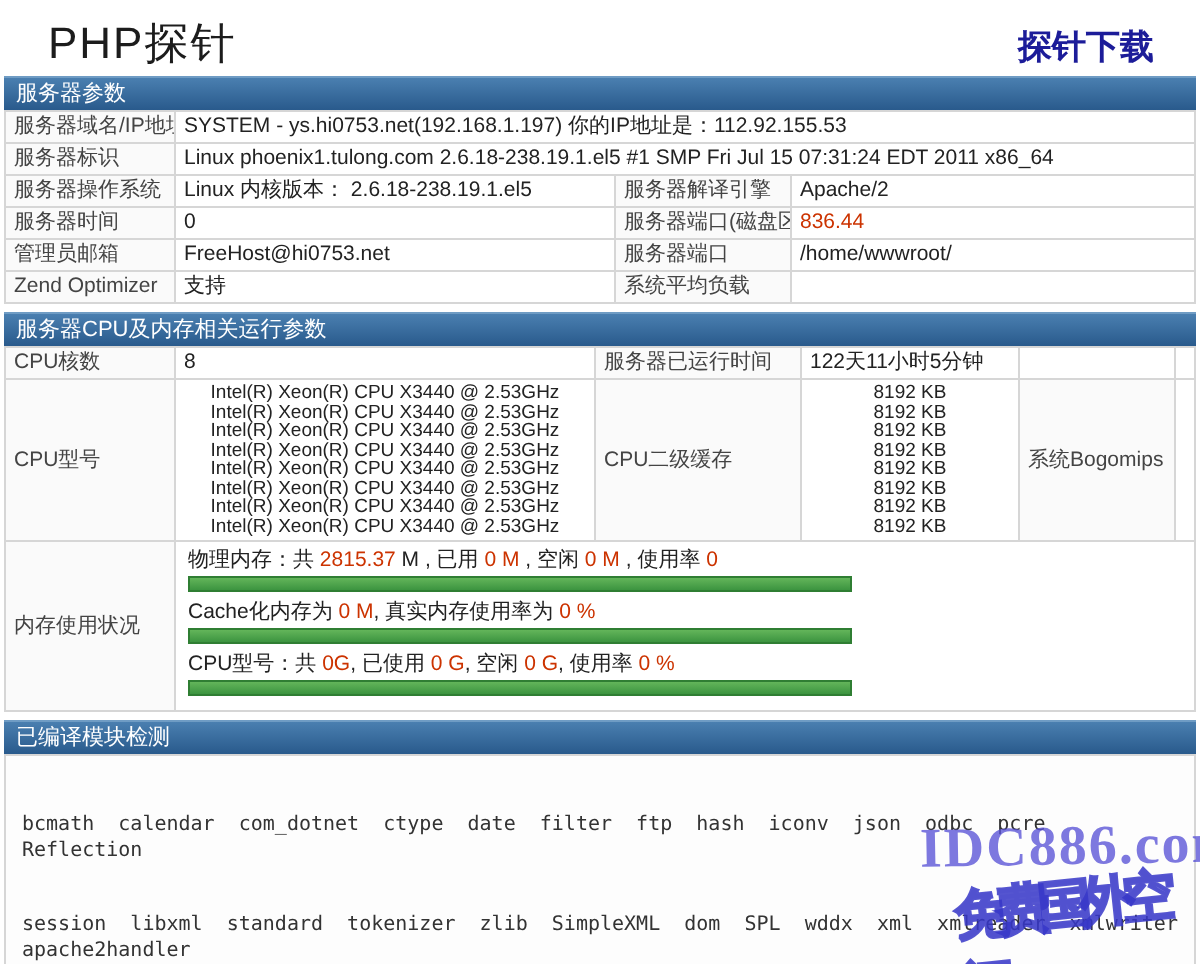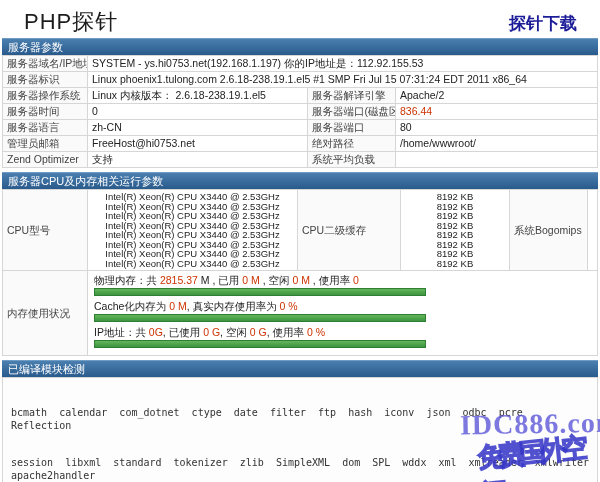--- a/index.html
+++ b/index.html
@@ -54,29 +54,23 @@
     <td class="lbl">服务器解译引擎</td>
     <td class="val">Apache/2</td>
   </tr>
   <tr>
     <td class="lbl">服务器时间</td>
     <td class="val">0</td>
     <td class="lbl">服务器端口(磁盘区)</td>
     <td class="val red">836.44</td>
   </tr>
   <tr>
-    <td class="lbl">服务器语言</td>
-    <td class="val">zh-CN</td>
-    <td class="lbl">服务器端口</td>
-    <td class="val">80</td>
-  </tr>
-  <tr>
     <td class="lbl">管理员邮箱</td>
     <td class="val">FreeHost@hi0753.net</td>
-    <td class="lbl">绝对路径</td>
+    <td class="lbl">服务器端口</td>
     <td class="val">/home/wwwroot/</td>
   </tr>
   <tr>
     <td class="lbl">Zend Optimizer</td>
     <td class="val">支持</td>
     <td class="lbl">系统平均负载</td>
     <td class="val"></td>
   </tr>
 </tbody>
   </table>
@@ -85,20 +79,28 @@
 <table>
   <colgroup>
       <col style="width:85px">
       <col style="width:210px">
       <col style="width:103px">
       <col style="width:109px">
       <col style="width:78px">
       <col>
     </colgroup>
   <tbody>
+      <tr>
+    <td class="lbl">CPU核数</td>
+    <td class="val">8</td>
+    <td class="lbl">服务器已运行时间</td>
+    <td class="val">122天11小时5分钟</td>
+    <td class="val"></td>
+    <td class="val"></td>
+  </tr>
   <tr>
     <td class="lbl">CPU型号</td>
     <td class="val cpu-lines">
       <div>Intel(R) Xeon(R) CPU X3440 @ 2.53GHz</div>
       <div>Intel(R) Xeon(R) CPU X3440 @ 2.53GHz</div>
       <div>Intel(R) Xeon(R) CPU X3440 @ 2.53GHz</div>
       <div>Intel(R) Xeon(R) CPU X3440 @ 2.53GHz</div>
       <div>Intel(R) Xeon(R) CPU X3440 @ 2.53GHz</div>
       <div>Intel(R) Xeon(R) CPU X3440 @ 2.53GHz</div>
       <div>Intel(R) Xeon(R) CPU X3440 @ 2.53GHz</div>
@@ -118,21 +120,21 @@
     <td class="lbl">系统Bogomips</td>
     <td class="val"></td>
   </tr>
   <tr>
     <td class="lbl">内存使用状况</td>
     <td class="val mem-cell" colspan="5">
       <div class="mem-line"><span>物理内存：共 </span><span class="red">2815.37</span><span> M , 已用 </span><span class="red">0 M</span><span> , 空闲 </span><span class="red">0 M</span><span> , 使用率 </span><span class="red">0</span></div>
       <div class="bar"></div>
       <div class="mem-line"><span>Cache化内存为 </span><span class="red">0 M</span><span>, 真实内存使用率为 </span><span class="red">0 %</span></div>
       <div class="bar"></div>
-      <div class="mem-line"><span>IP地址：共 </span><span class="red">0G</span><span>, 已使用 </span><span class="red">0 G</span><span>, 空闲 </span><span class="red">0 G</span><span>, 使用率 </span><span class="red">0 %</span></div>
+      <div class="mem-line"><span>CPU型号：共 </span><span class="red">0G</span><span>, 已使用 </span><span class="red">0 G</span><span>, 空闲 </span><span class="red">0 G</span><span>, 使用率 </span><span class="red">0 %</span></div>
       <div class="bar"></div>
     </td>
   </tr>
 </tbody>
   </table>
 
 <div class="sec-header">已编译模块检测</div>
 <div class="mod-box">
   <div>bcmath  calendar  com_dotnet  ctype  date  filter  ftp  hash  iconv  json  odbc  pcre  Reflection</div>
   <div>session  libxml  standard  tokenizer  zlib  SimpleXML  dom  SPL  wddx  xml  xmlreader  xmlwriter  apache2handler</div>

